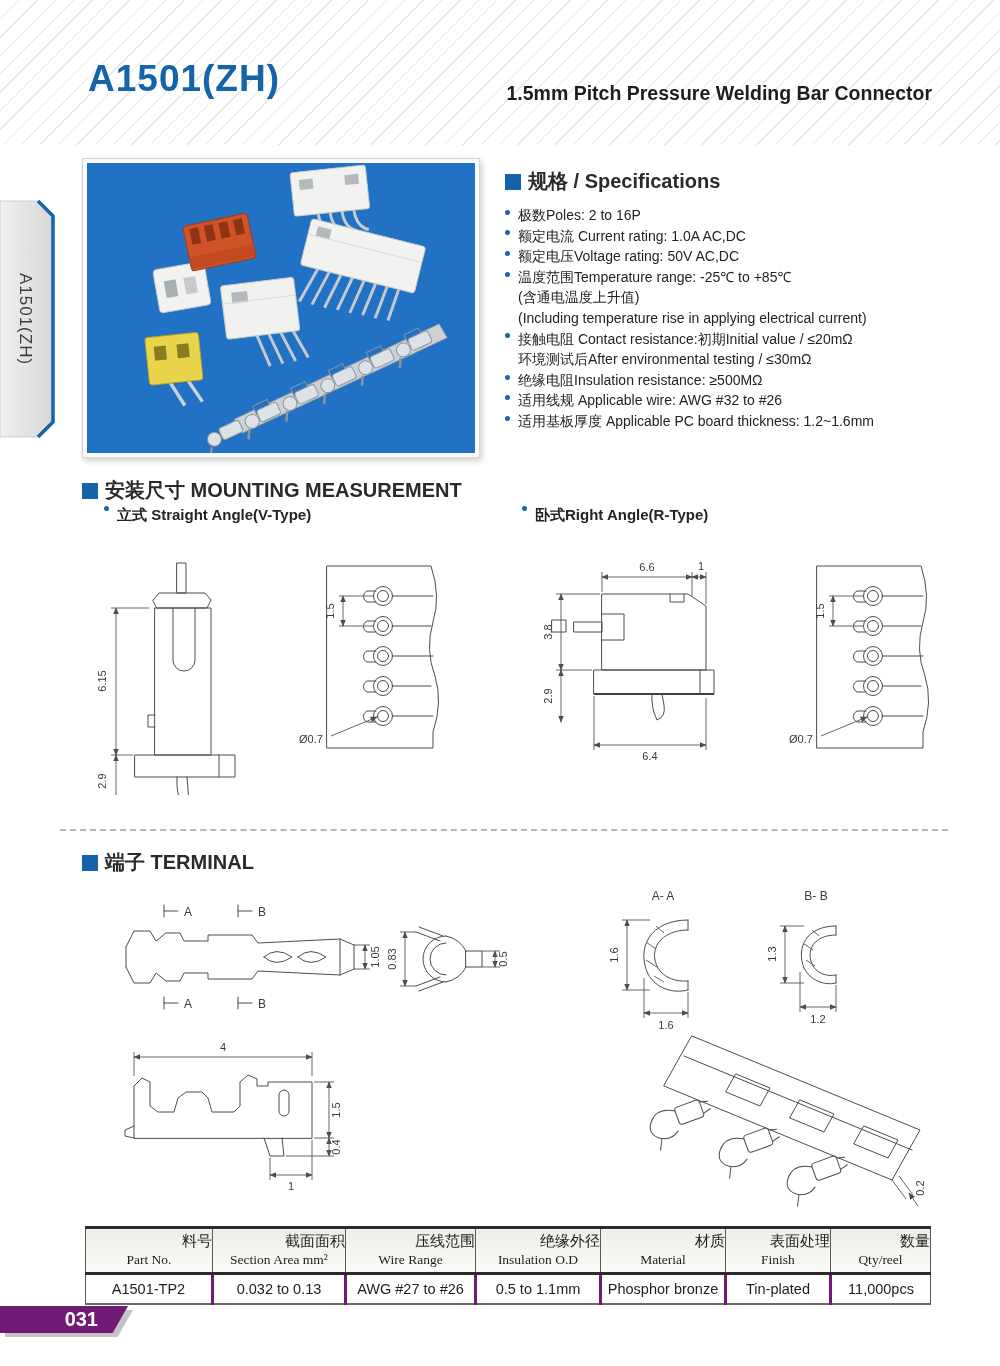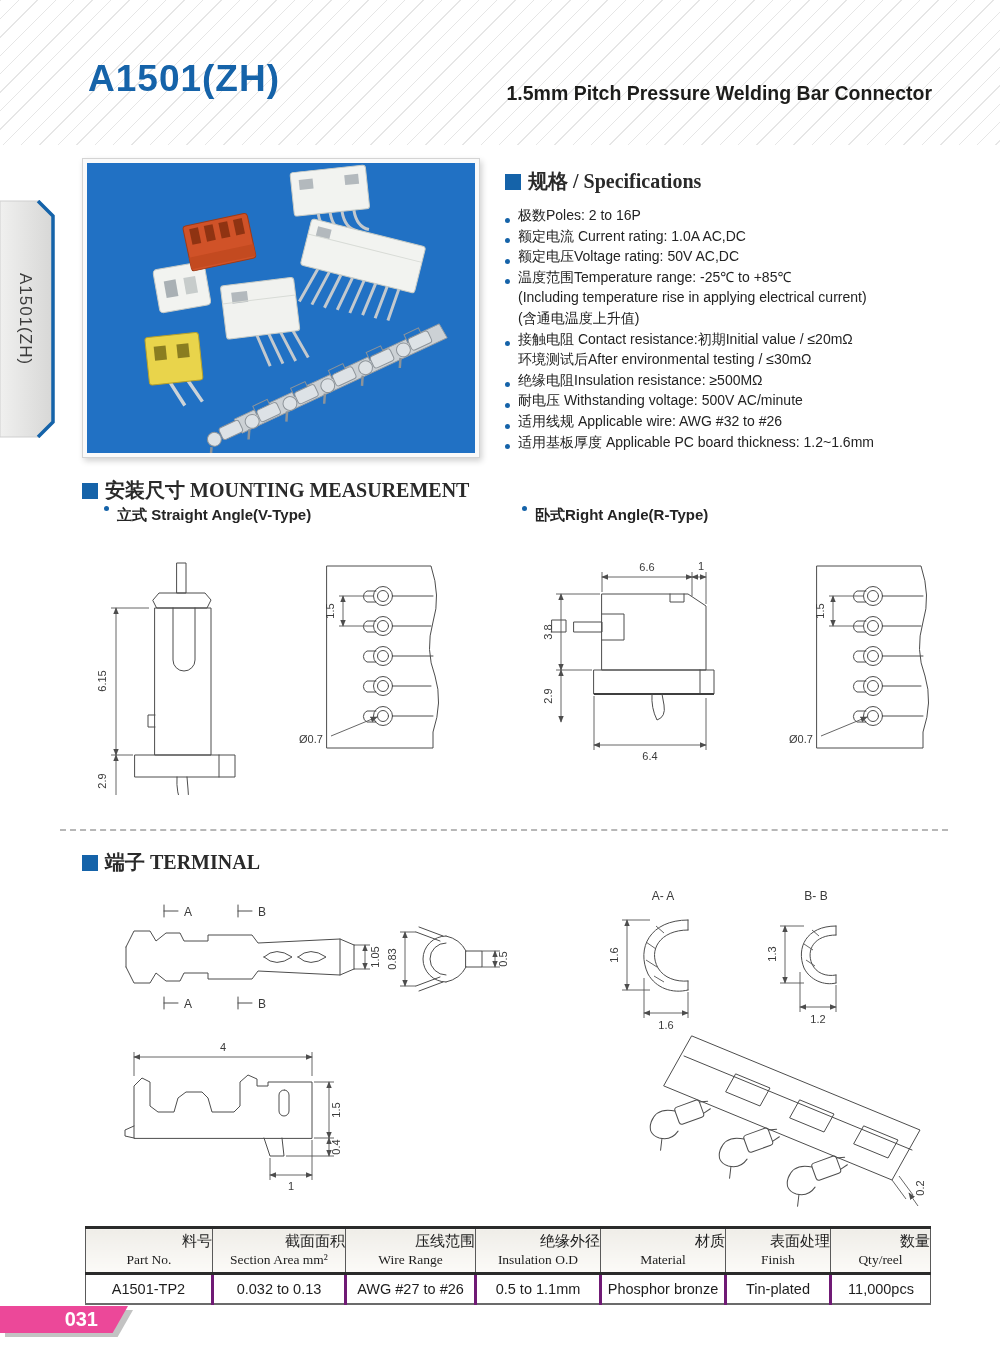--- a/index.html
+++ b/index.html
@@ -28,28 +28,28 @@
     white-space:nowrap; font-size:17px; color:#3c3c3c; letter-spacing:1px;
   }
   
   .photo {
     position:absolute; left:82px; top:158px; width:398px; height:300px;
     background:#fafafa; border:1px solid #d4d4d4; box-shadow:2px 3px 6px rgba(0,0,0,.18);
     padding:4px; box-sizing:border-box;
   }
   .photo svg { display:block; width:100%; height:100%; }
   
-  .sec-head { position:absolute; display:flex; align-items:center; font-size:20px; font-weight:bold; color:#2a2a2a;font-family:Liberation Serif, serif; }
+  .sec-head { position:absolute; display:flex; align-items:center; font-size:20px; font-weight:bold; color:#2a2a2a; }
   .sq { width:16px; height:16px; background:#1563a9; display:inline-block; margin-right:7px; flex:0 0 auto; }
   .sub-label { position:absolute; display:flex; font-size:15px; font-weight:bold; color:#242424; }
   .dot { width:5px; height:5px; border-radius:50%; background:#1563a9; display:inline-block; margin-right:8px; flex:0 0 auto; }
   
   .specs { position:absolute; left:505px; top:168px; width:460px; }
   .specs .sec-head { position:static; margin-bottom:10px; }
-  .spec-item { display:flex; align-items:flex-end; font-size:14px; line-height:20.6px; color:#232323; }
+  .spec-item { display:flex; align-items:center; font-size:14px; line-height:20.6px; color:#232323; }
   .spec-item .dot { position:relative; top:-3px; }
   .spec-sub { font-size:14px; line-height:20.6px; color:#232323; padding-left:13px; }
   
   .drw { position:absolute; }
   .ln  { fill:none; stroke:#4d4d4d; stroke-width:1; stroke-linejoin:round; stroke-linecap:round; }
   .thk { fill:none; stroke:#3f3f3f; stroke-width:2.2; }
   .dl  { fill:none; stroke:#555555; stroke-width:0.9; }
   svg text { font-family:"Liberation Sans",sans-serif; font-size:11px; fill:#3a3a3a; stroke:none; }
   svg text.mk { font-size:12px; }
   .dashed { position:absolute; left:60px; top:829px; width:888px; border-top:2px dashed #b7b7b7; }
@@ -69,21 +69,21 @@
   .ptable td { border-left:3px solid #701a75; text-align:center; font-size:14.5px; color:#1d1d1d; padding:6px 0; }
   .zh { font-size:15px; color:#1d1d1d; text-align:right; }
   .en { font-size:13.5px; color:#1d1d1d; text-align:center; margin-top:1px;font-family:Liberation Serif, serif; }
   
   .badge-shadow {
     position:absolute; left:5px; top:1310px; width:128px; height:27px;
     background:#c3c3c3; clip-path:polygon(0 0,100% 0,88% 100%,0 100%);
   }
   .badge {
     position:absolute; left:0; top:1306px; width:128px; height:27px;
-    background:#ec4899; clip-path:polygon(0 0,100% 0,88% 100%,0 100%);
+    background:#701a75; clip-path:polygon(0 0,100% 0,88% 100%,0 100%);
     color:#fff; font-weight:bold; font-size:20px; line-height:27px;
     text-align:right; padding-right:30px; box-sizing:border-box;
   }
 </style>
 </head>
 <body>
 
 <svg width="0" height="0" style="position:absolute">
   <defs>
     <marker id="arr" viewBox="0 0 10 10" refX="9" refY="5" markerWidth="8" markerHeight="8" orient="auto-start-reverse">
@@ -217,34 +217,30 @@
           <span>额定电流 Current rating: 1.0A AC,DC</span>
         </div>
       <div class="spec-item">
           <span class="dot"></span>
           <span>额定电压Voltage rating: 50V AC,DC</span>
         </div>
       <div class="spec-item">
           <span class="dot"></span>
           <span>温度范围Temperature range: -25℃ to +85℃</span>
         </div>
+      <div class="spec-sub">(含通电温度上升值)</div>
       <div class="spec-sub">(Including temperature rise in applying electrical current)</div>
-      <div class="spec-sub">(含通电温度上升值)</div>
       <div class="spec-item">
           <span class="dot"></span>
           <span>接触电阻 Contact resistance:初期Initial value / ≤20mΩ</span>
         </div>
       <div class="spec-sub">环境测试后After environmental testing / ≤30mΩ</div>
       <div class="spec-item">
           <span class="dot"></span>
           <span>绝缘电阻Insulation resistance: ≥500MΩ</span>
-        </div>
-      <div class="spec-item">
-          <span class="dot"></span>
-          <span>耐电压 Withstanding voltage: 500V AC/minute</span>
         </div>
       <div class="spec-item">
           <span class="dot"></span>
           <span>适用线规 Applicable wire: AWG #32 to #26</span>
         </div>
       <div class="spec-item">
           <span class="dot"></span>
           <span>适用基板厚度 Applicable PC board thickness: 1.2~1.6mm</span>
         </div>
     </div>

